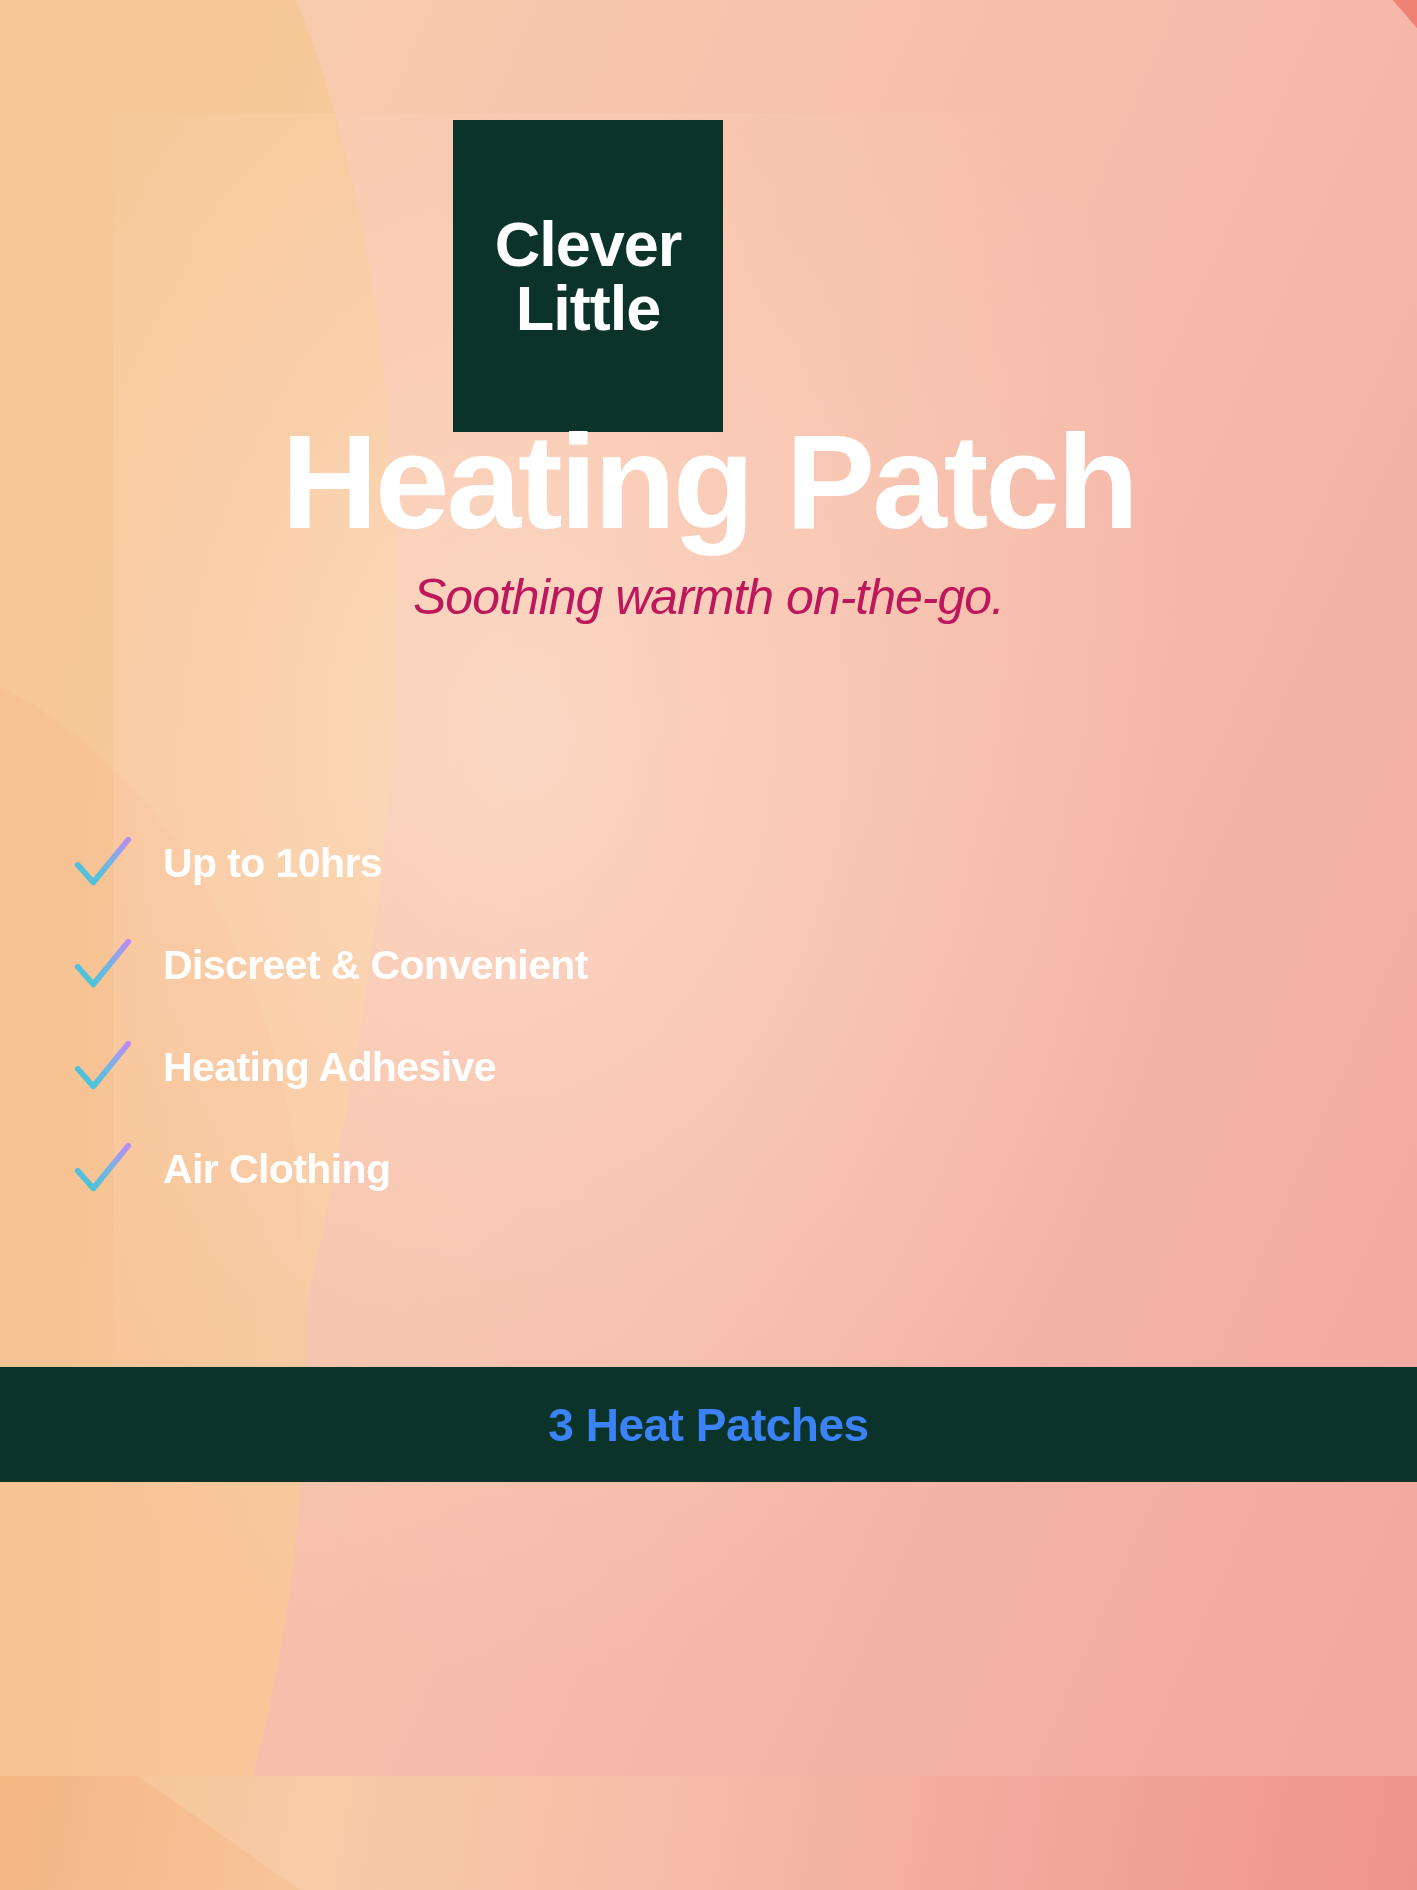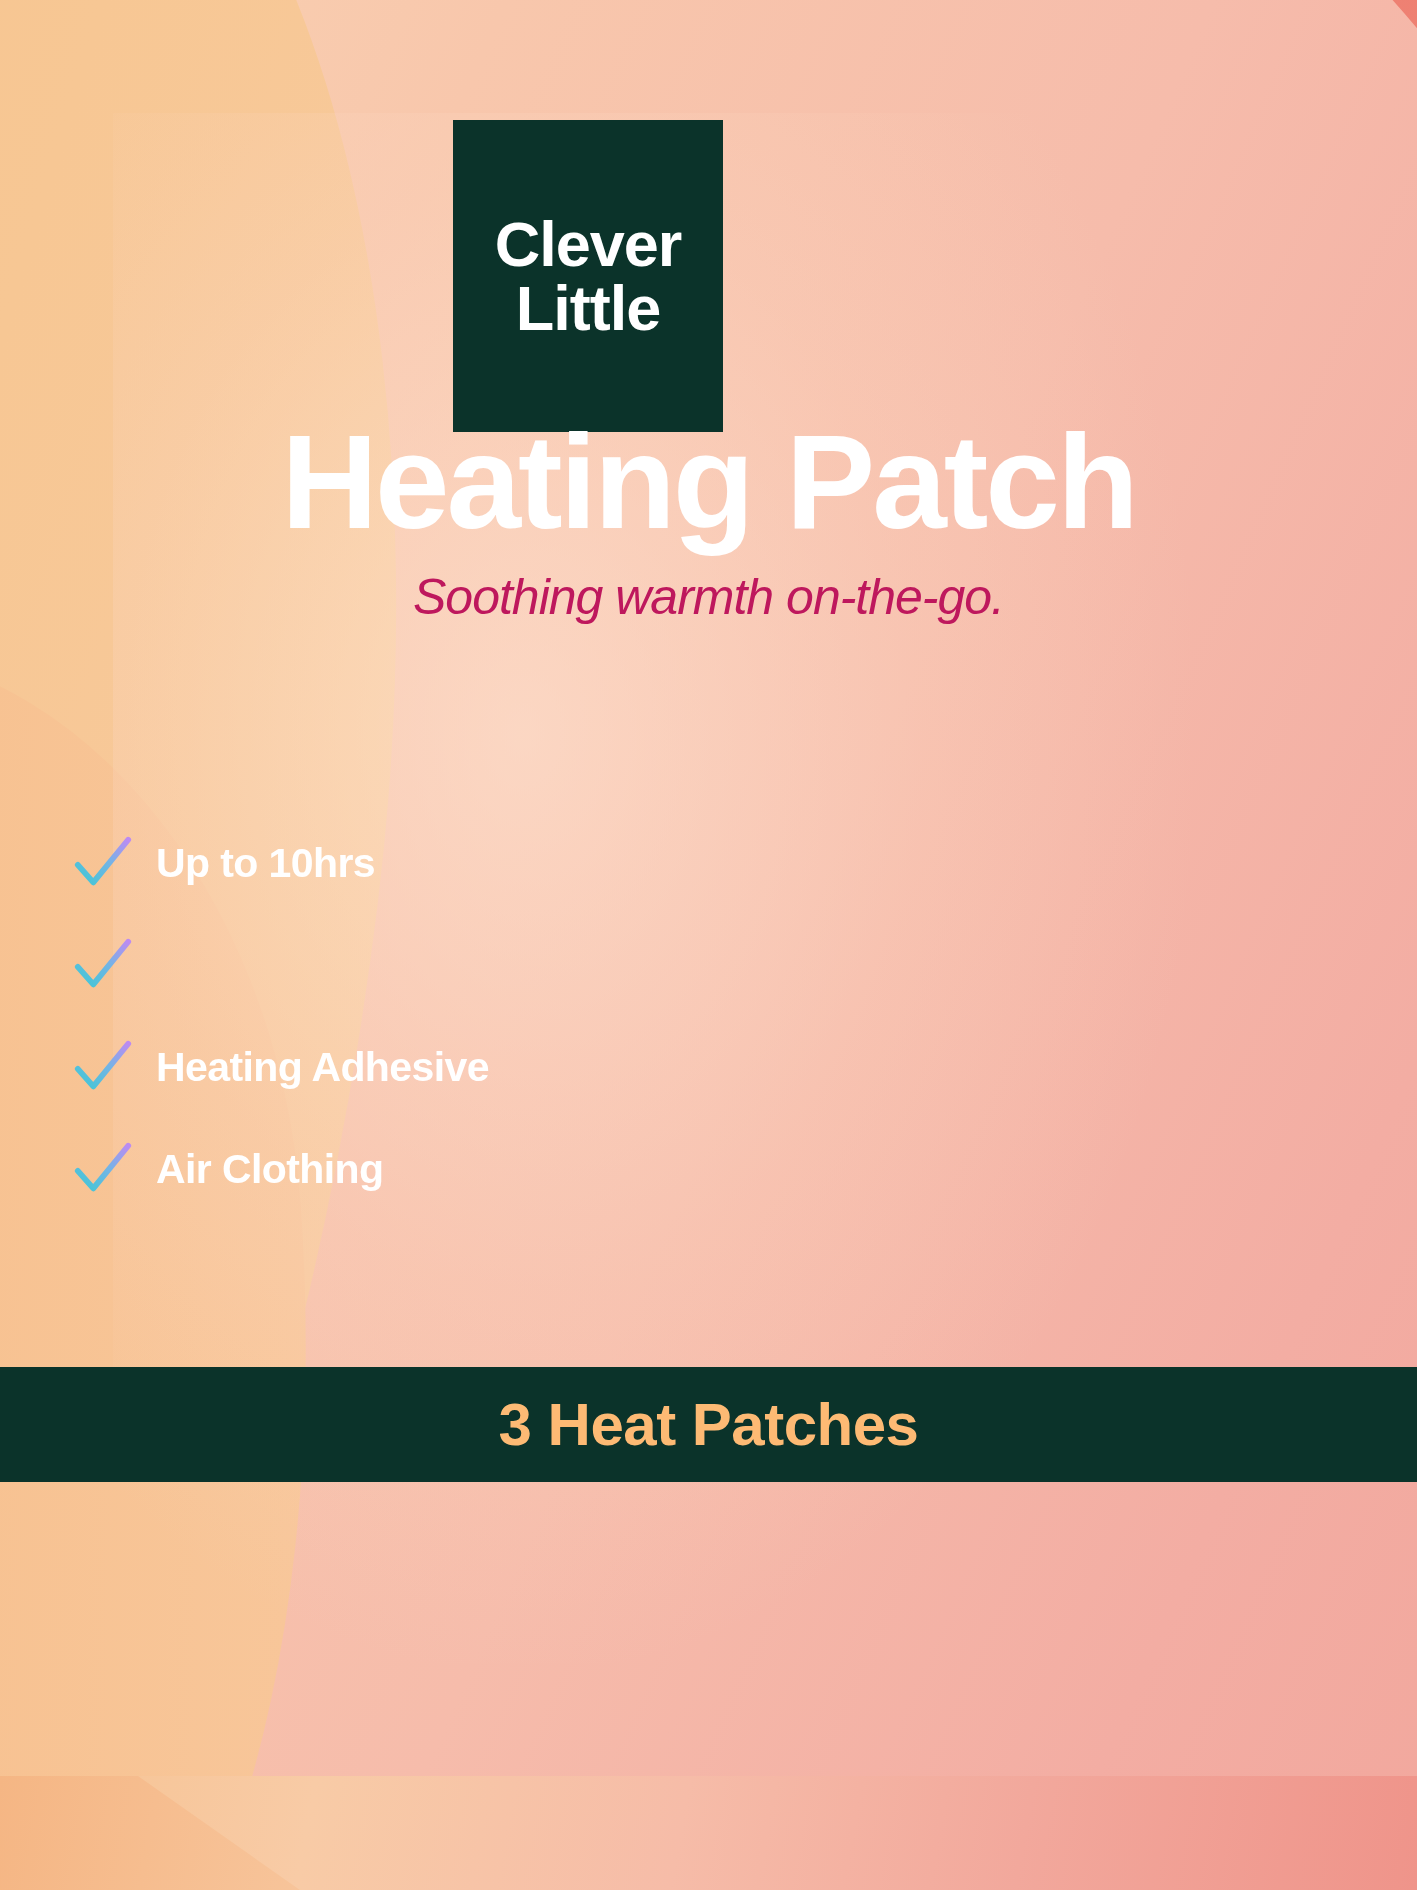--- a/index.html
+++ b/index.html
@@ -137,42 +137,42 @@
 
   .features {
     position:absolute;
     left:72px; top:812px;
     width:900px;
   }
   .feature-row {
     display:flex;
     align-items:center;
     height:102px;
-    gap:22px;
+    gap:29px;
   }
   .check-icon { width:62px; height:62px; flex:0 0 62px; display:block; }
   .feature-label {
     color:#FFFFFF;
     font-size:41px;
     font-weight:bold;
     letter-spacing:-.6px;
     line-height:1;
   }
 
   .bottom-bar {
     position:absolute;
     left:0; right:0;
     top:1367px;
     height:115px;
     background:#0B332A;
     display:flex; align-items:center; justify-content:center;
   }
   .bottom-bar-label {
-    color:#fdba74;
-    font-size:60px;
+    color:#3b82f6;
+    font-size:46px;
     font-weight:bold;
     letter-spacing:-.5px;
   }
 </style>
 </head>
 <body>
 
 <div class="bg-root">
   <div class="bg-base"></div>
   <div class="bg-coral"></div>
@@ -214,20 +214,21 @@
       <svg class="check-icon" viewBox="0 0 64 64">
         <defs>
             <linearGradient id="cg2" x1="0" y1="1" x2="1" y2="0">
           <stop offset="0%" stop-color="#3FC8D4"></stop>
               <stop offset="55%" stop-color="#74B4E6"></stop>
               <stop offset="100%" stop-color="#BC8BF2"></stop>
         </linearGradient>
           </defs>
         <path d="M6 34 L22 52 L58 8" fill="none" stroke="url(#cg2)" stroke-width="6" stroke-linecap="round" stroke-linejoin="round"></path>
       </svg>
+      <span class="feature-label">Discreet &amp; Convenient</span>
     </div>
 
     <div class="feature-row">
       <svg class="check-icon" viewBox="0 0 64 64">
         <defs>
             <linearGradient id="cg3" x1="0" y1="1" x2="1" y2="0">
           <stop offset="0%" stop-color="#3FC8D4"></stop>
               <stop offset="55%" stop-color="#74B4E6"></stop>
               <stop offset="100%" stop-color="#BC8BF2"></stop>
         </linearGradient>

